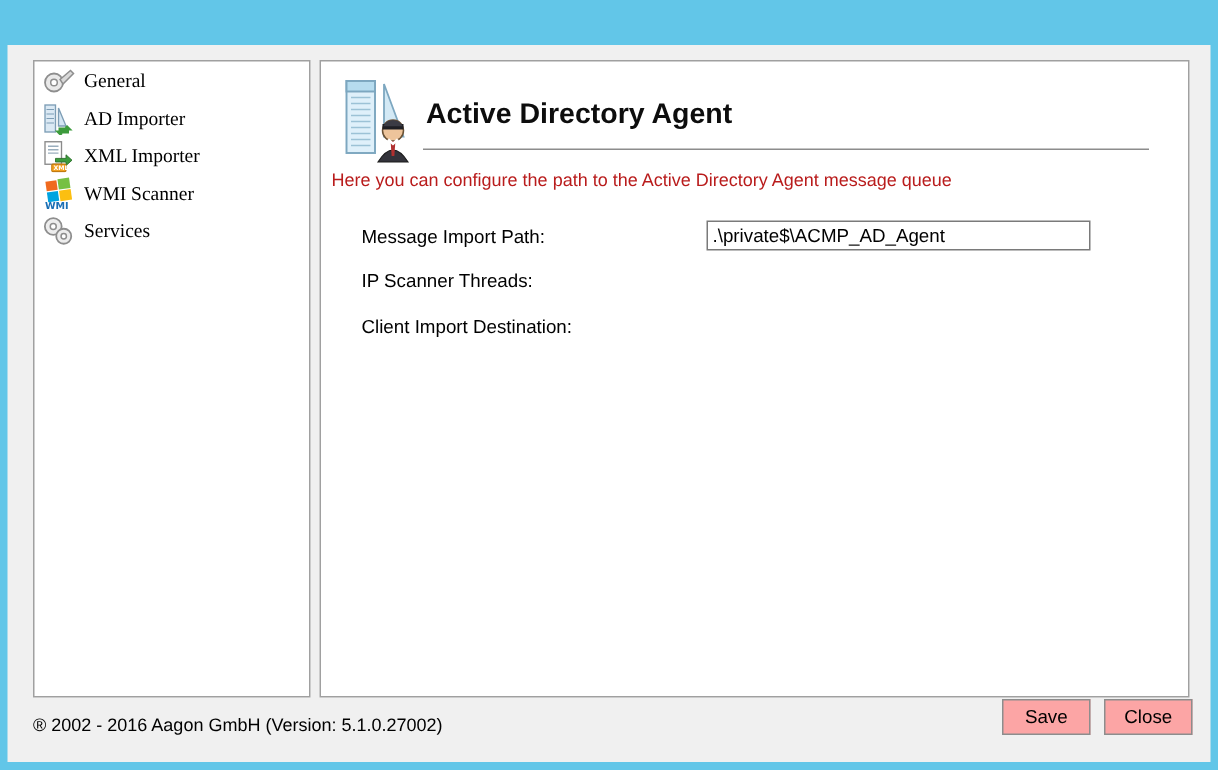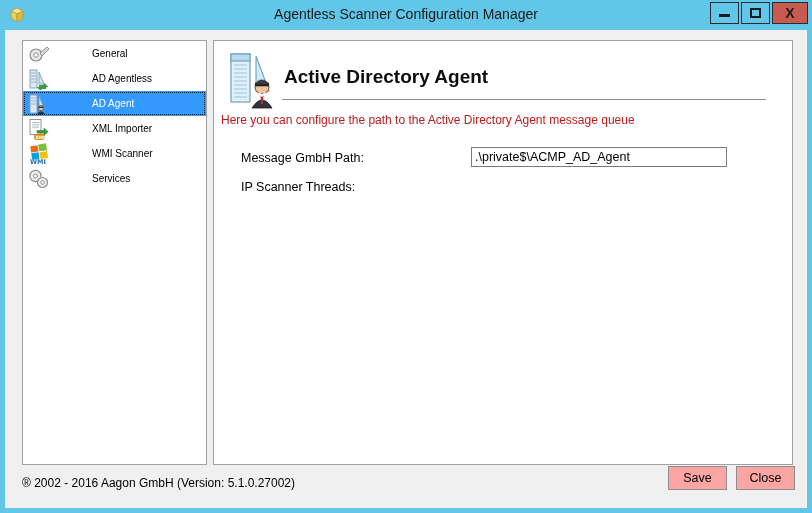--- a/index.html
+++ b/index.html
@@ -125,25 +125,24 @@
     outline-offset: -2px;
   }
   .nav-item .nav-icon {
     width: 22px;
     height: 22px;
     flex: 0 0 22px;
     margin-right: 6px;
     position: relative;
   }
   .nav-item .nav-label {
-    font-size: 10px;
-    color: #000000;
-    font-family: Liberation Sans, sans-serif;
+    font-size: 13px;
+    color: #000000;
+    font-family: Liberation Serif, serif;
     white-space: nowrap;
-    margin-left: 36px;
   }
   .nav-item.selected .nav-label { color: #ffffff; }
 
   
   #content {
     position: absolute;
     left: 208px;
     top: 10px;
     width: 580px;
     height: 425px;
@@ -314,43 +313,20 @@
     padding: 0;
   }
   #save-button { right: 80px; }
   #close-button { right: 12px; }
 </style>
 </head>
 <body>
 
 <div id="window">
 
-  <div id="titlebar">
-    <span id="app-icon">
-      <svg width="18" height="18" viewBox="0 0 18 18">
-        <polygon points="3,5 9,2 15,5 9,8" fill="#f7e59a" stroke="#b9992f" stroke-width="0.8"></polygon>
-        <polygon points="3,5 9,8 9,16 3,12" fill="#e8cf62" stroke="#b9992f" stroke-width="0.8"></polygon>
-        <polygon points="15,5 9,8 9,16 15,12" fill="#d8ba45" stroke="#b9992f" stroke-width="0.8"></polygon>
-      </svg>
-    </span>
-
-    <div id="title-text">Agentless Scanner Configuration Manager</div>
-
-    <div class="win-btns">
-      <div class="win-btn">
-        <span class="glyph-min"></span>
-      </div>
-      <div class="win-btn">
-        <span class="glyph-max"></span>
-      </div>
-      <div class="win-btn close">
-        <span class="glyph-close">X</span>
-      </div>
-    </div>
-  </div>
 
   <div id="client">
 
     <div id="sidebar">
 
       <div class="nav-item">
         <span class="nav-icon">
           <svg width="22" height="22" viewBox="0 0 22 22">
             <circle cx="8" cy="12" r="6" fill="#e9e9e9" stroke="#8e8e8e" stroke-width="1.2"></circle>
             <circle cx="8" cy="12" r="2.2" fill="#ffffff" stroke="#8e8e8e" stroke-width="1"></circle>
@@ -365,39 +341,23 @@
           <svg width="22" height="22" viewBox="0 0 22 22">
             <rect x="2" y="2" width="7" height="18" fill="#dbe9f4" stroke="#7d9db5" stroke-width="0.9"></rect>
             <line x1="3" y1="5" x2="8" y2="5" stroke="#7d9db5" stroke-width="0.7"></line>
             <line x1="3" y1="8" x2="8" y2="8" stroke="#7d9db5" stroke-width="0.7"></line>
             <line x1="3" y1="11" x2="8" y2="11" stroke="#7d9db5" stroke-width="0.7"></line>
             <line x1="3" y1="14" x2="8" y2="14" stroke="#7d9db5" stroke-width="0.7"></line>
             <polygon points="11,4 16,16 11,16" fill="#d4e6f3" stroke="#7d9db5" stroke-width="0.9"></polygon>
             <path d="M11 18 L18 18 L16 16 M18 20 L11 20 L13 22" stroke="#3c9b3c" stroke-width="2" fill="none"></path>
           </svg>
         </span>
-        <span class="nav-label">AD Agentless</span>
-      </div>
-
-      <div class="nav-item selected">
-        <span class="nav-icon">
-          <svg width="22" height="22" viewBox="0 0 22 22">
-            <rect x="2" y="2" width="7" height="18" fill="#dbe9f4" stroke="#7d9db5" stroke-width="0.9"></rect>
-            <line x1="3" y1="5" x2="8" y2="5" stroke="#7d9db5" stroke-width="0.7"></line>
-            <line x1="3" y1="8" x2="8" y2="8" stroke="#7d9db5" stroke-width="0.7"></line>
-            <line x1="3" y1="11" x2="8" y2="11" stroke="#7d9db5" stroke-width="0.7"></line>
-            <polygon points="11,3 16,15 11,15" fill="#d4e6f3" stroke="#7d9db5" stroke-width="0.9"></polygon>
-            <circle cx="13" cy="15" r="2.6" fill="#e8c49a" stroke="#6b5236" stroke-width="0.7"></circle>
-            <path d="M10.4 14.2 h5.2" stroke="#2b2b2b" stroke-width="1.4"></path>
-            <path d="M9.5 21 Q13 16.6 16.5 21 Z" fill="#33333b" stroke="#1b1b1b" stroke-width="0.6"></path>
-            <path d="M12.6 17.6 L13.4 17.6 L13.2 20 L12.8 20 Z" fill="#b03030"></path>
-          </svg>
-        </span>
-        <span class="nav-label">AD Agent</span>
-      </div>
+        <span class="nav-label">AD Importer</span>
+      </div>
+
 
       <div class="nav-item">
         <span class="nav-icon">
           <svg width="22" height="22" viewBox="0 0 22 22">
             <rect x="2" y="1.5" width="11" height="15" fill="#ffffff" stroke="#8a8a8a" stroke-width="0.9"></rect>
             <line x1="4" y1="4.5" x2="11" y2="4.5" stroke="#9aaebd" stroke-width="0.9"></line>
             <line x1="4" y1="6.8" x2="11" y2="6.8" stroke="#9aaebd" stroke-width="0.9"></line>
             <line x1="4" y1="9.1" x2="11" y2="9.1" stroke="#9aaebd" stroke-width="0.9"></line>
             <path d="M9 12.6 h7 v-2.4 l4 3.6 l-4 3.6 v-2.4 h-7 z" fill="#3c9b3c" stroke="#2a6e2a" stroke-width="0.6"></path>
             <rect x="6.5" y="16.4" width="9.5" height="5" rx="0.8" fill="#f2a01e" stroke="#c07a10" stroke-width="0.7"></rect>
@@ -464,31 +424,32 @@
           </svg>
         </span>
         <div id="page-title">Active Directory Agent</div>
         <div id="title-rule"></div>
         <div id="page-desc">Here you can configure the path to the Active Directory Agent message queue</div>
       </div>
 
       <div id="form">
 
         <div class="form-row">
-          <label class="form-label">Message GmbH Path:</label>
+          <label class="form-label">Message Import Path:</label>
           <div class="field">
             <input class="txt-input" type="text" value=".\private$\ACMP_AD_Agent" style="">
           </div>
         </div>
 
         <div class="form-row" style="height:31px;">
           <label class="form-label">IP Scanner Threads:</label>
         </div>
 
         <div class="form-row">
+          <label class="form-label">Client Import Destination:</label>
         </div>
 
       </div>
     </div>
 
     <div id="copyright">® 2002 - 2016 Aagon GmbH (Version: 5.1.0.27002)</div>
     <button class="btm-btn" id="save-button">Save</button>
     <button class="btm-btn" id="close-button">Close</button>
 
   </div>

